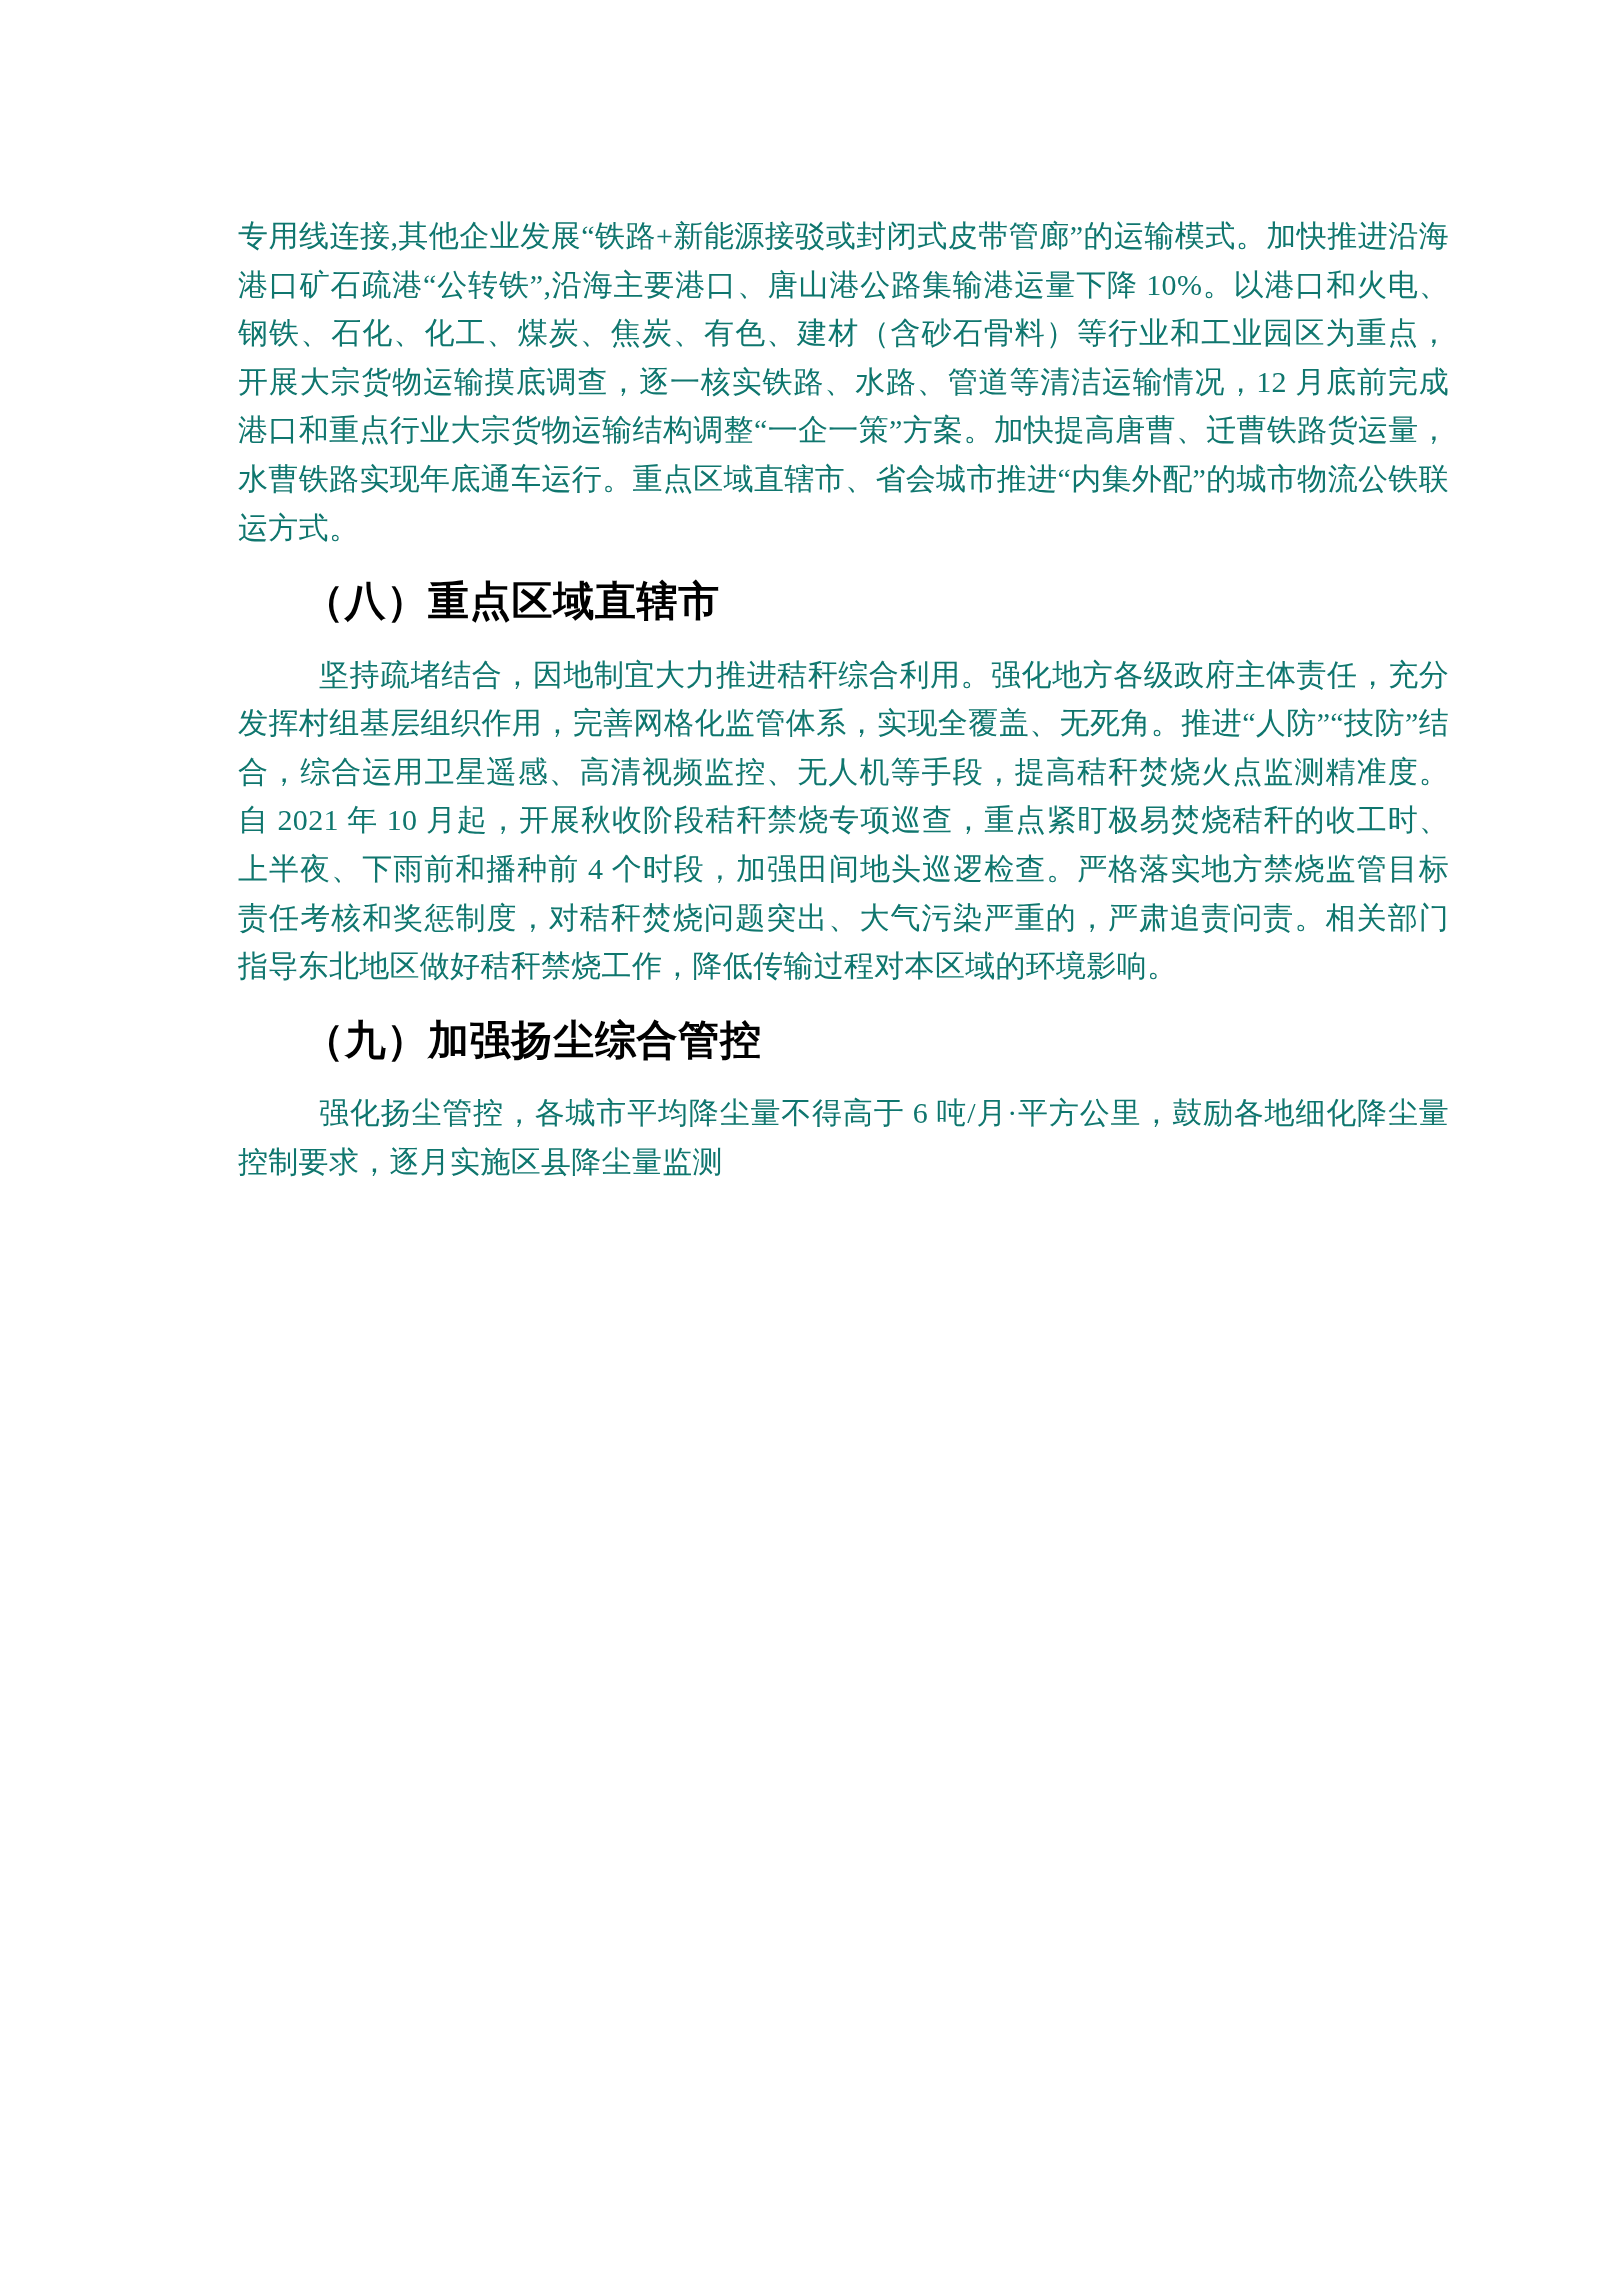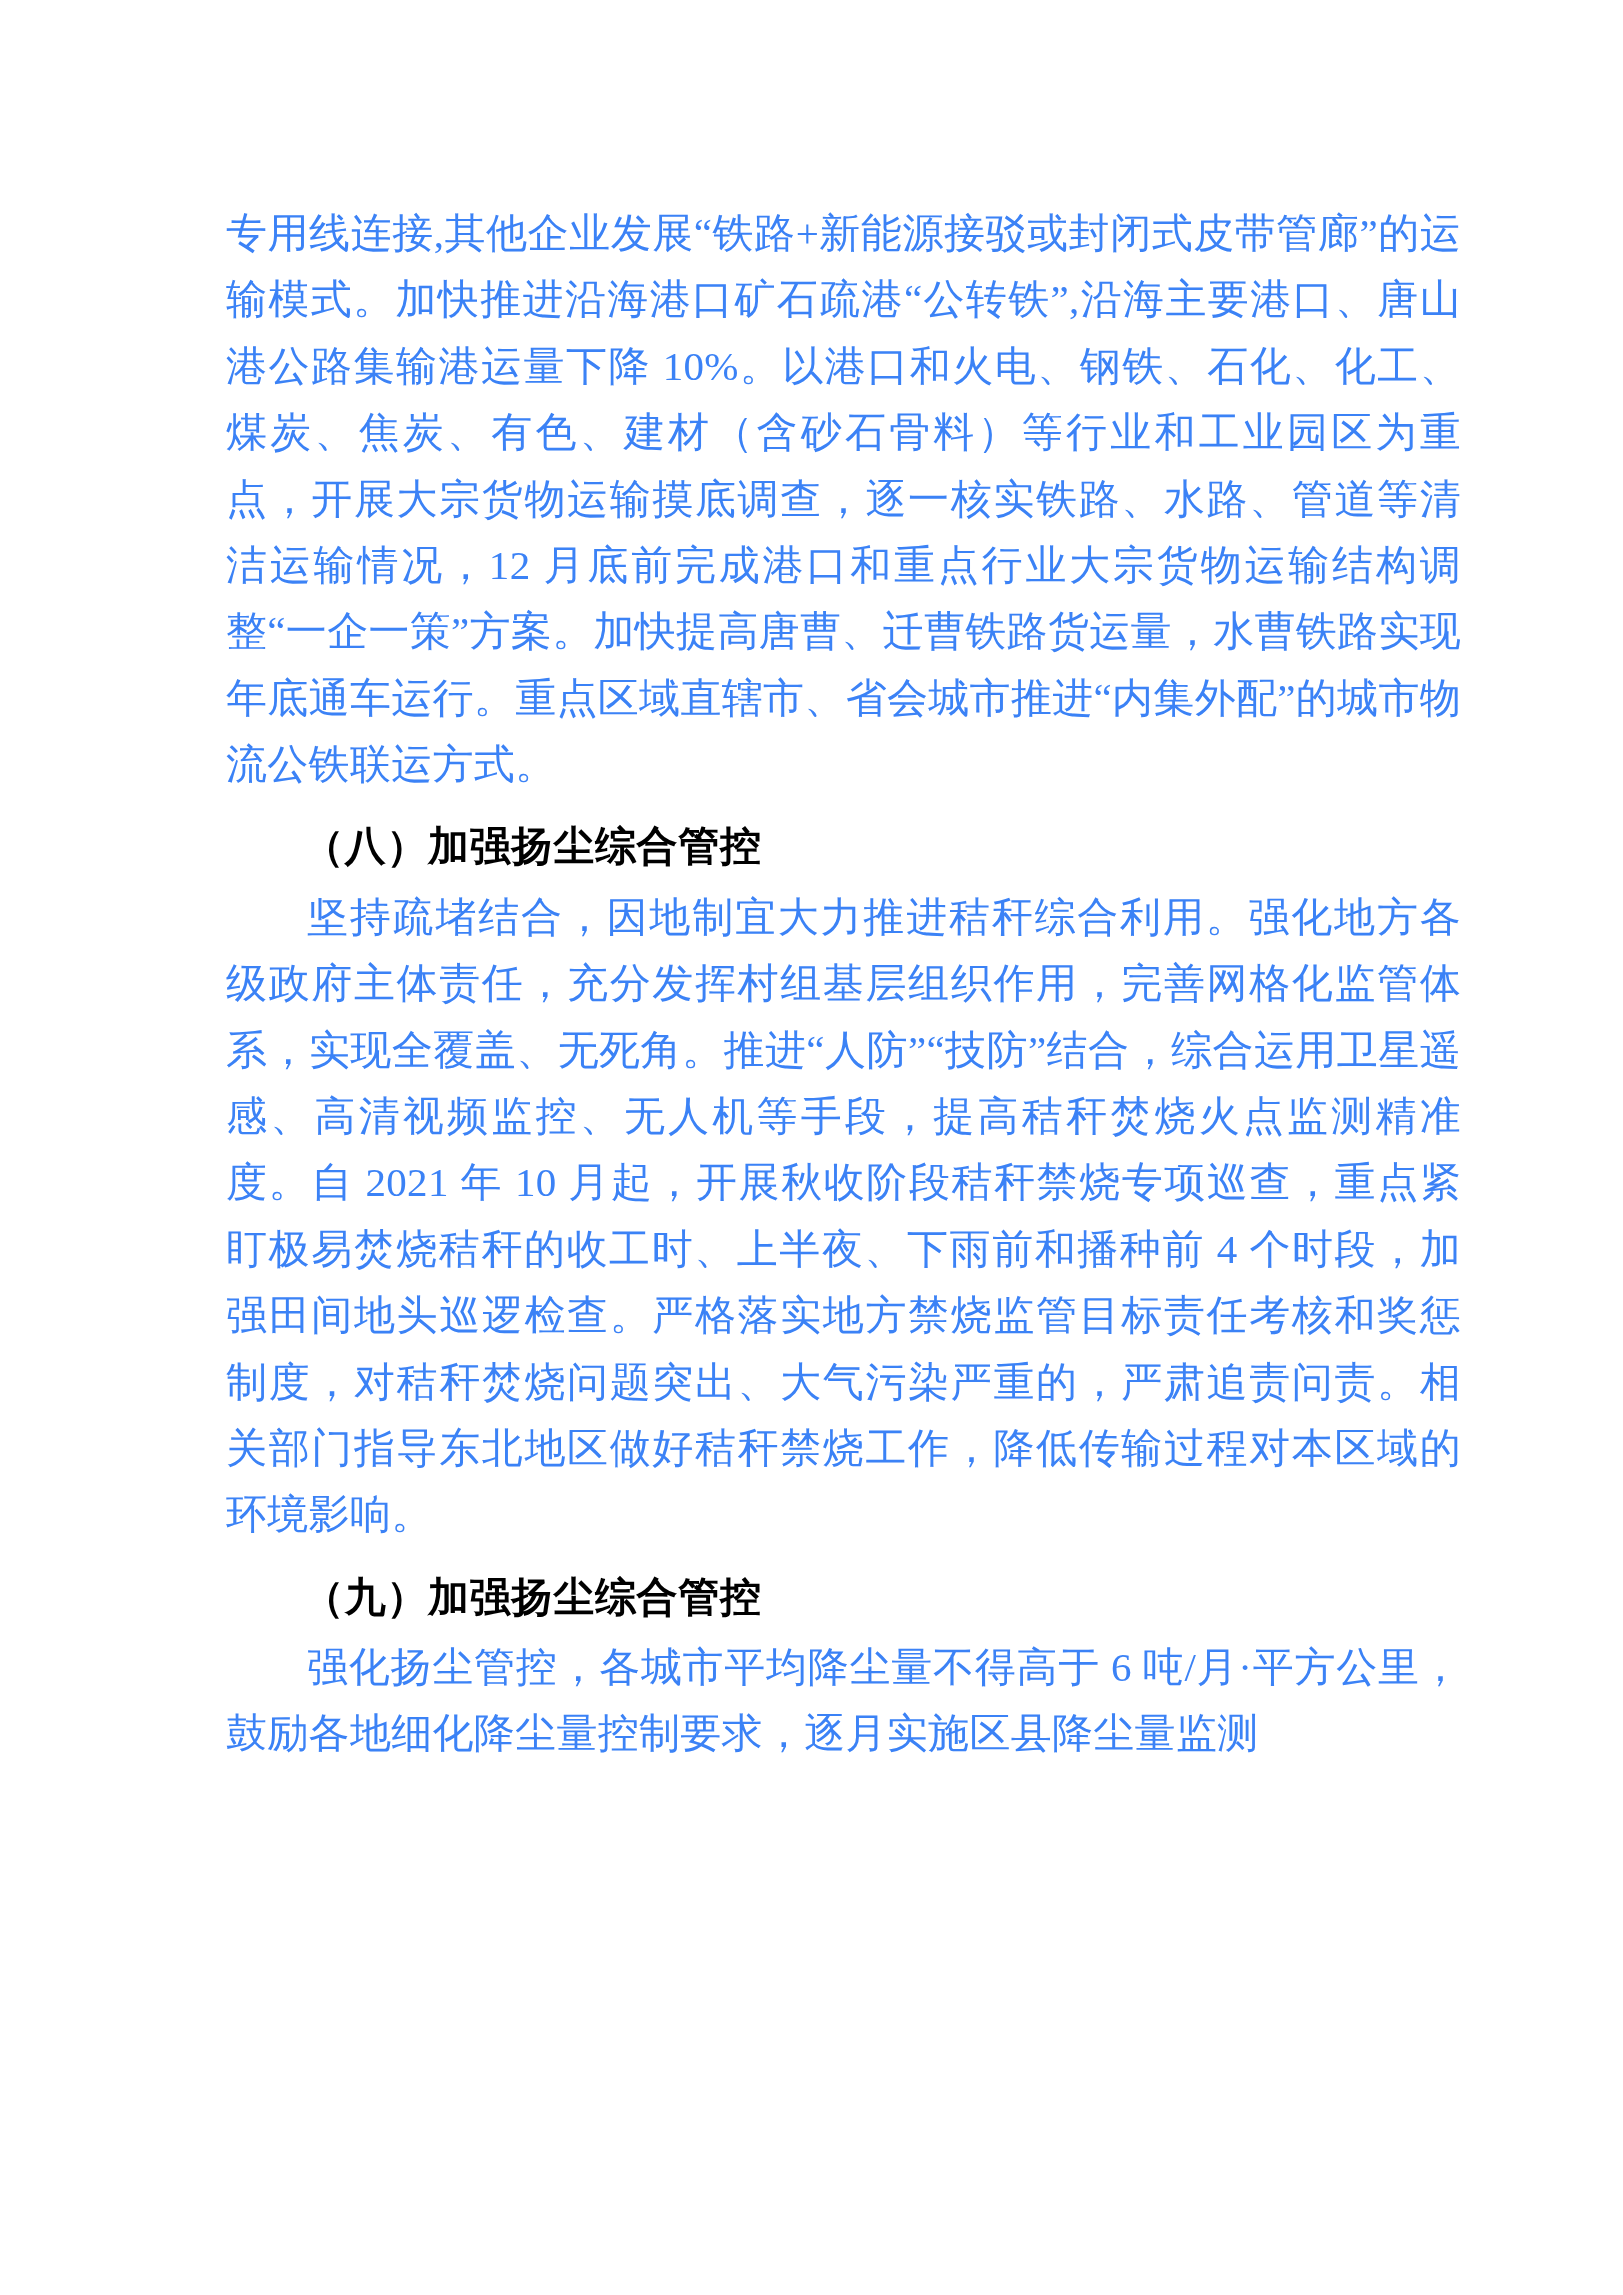--- a/index.html
+++ b/index.html
@@ -14,27 +14,27 @@
     position: relative;
     box-sizing: border-box;
     padding: 196px 150px 131px 222px;
     font-family: "Liberation Serif", "DejaVu Serif", serif;
     color: #1a1a1a;
   }
   .doc-body {
     width: 1243px;
   }
   p.para {
-    margin: 4px;
-    font-size: 41px;
+    margin: 16px;
+    font-size: 30px;
     line-height: 1.62;
     text-align: justify;
     text-justify: inter-ideograph;
     letter-spacing: 0.3px;
-    color: #3b82f6;
+    color: #0f766e;
   }
   p.para.indent {
     text-indent: 81px;
   }
   h2.heading {
     margin: 15.7px 0 3.9px 0;
     font-size: 41px;
     line-height: 1.62;
     font-weight: bold;
     text-indent: 81px;
@@ -43,21 +43,21 @@
   }
 </style>
 </head>
 <body>
 
 <div class="page">
   <div class="doc-body">
 
     <p class="para">专用线连接,其他企业发展“铁路+新能源接驳或封闭式皮带管廊”的运输模式。加快推进沿海港口矿石疏港“公转铁”,沿海主要港口、唐山港公路集输港运量下降 10%。以港口和火电、钢铁、石化、化工、煤炭、焦炭、有色、建材（含砂石骨料）等行业和工业园区为重点，开展大宗货物运输摸底调查，逐一核实铁路、水路、管道等清洁运输情况，12 月底前完成港口和重点行业大宗货物运输结构调整“一企一策”方案。加快提高唐曹、迁曹铁路货运量，水曹铁路实现年底通车运行。重点区域直辖市、省会城市推进“内集外配”的城市物流公铁联运方式。</p>
 
-    <h2 class="heading">（八）加强扬尘综合管控</h2>
+    <h2 class="heading">（八）重点区域直辖市</h2>
 
     <p class="para indent">坚持疏堵结合，因地制宜大力推进秸秆综合利用。强化地方各级政府主体责任，充分发挥村组基层组织作用，完善网格化监管体系，实现全覆盖、无死角。推进“人防”“技防”结合，综合运用卫星遥感、高清视频监控、无人机等手段，提高秸秆焚烧火点监测精准度。自 2021 年 10 月起，开展秋收阶段秸秆禁烧专项巡查，重点紧盯极易焚烧秸秆的收工时、上半夜、下雨前和播种前 4 个时段，加强田间地头巡逻检查。严格落实地方禁烧监管目标责任考核和奖惩制度，对秸秆焚烧问题突出、大气污染严重的，严肃追责问责。相关部门指导东北地区做好秸秆禁烧工作，降低传输过程对本区域的环境影响。</p>
 
     <h2 class="heading">（九）加强扬尘综合管控</h2>
 
     <p class="para indent">强化扬尘管控，各城市平均降尘量不得高于 6 吨/月·平方公里，鼓励各地细化降尘量控制要求，逐月实施区县降尘量监测</p>
 
   </div>
 </div>
 

